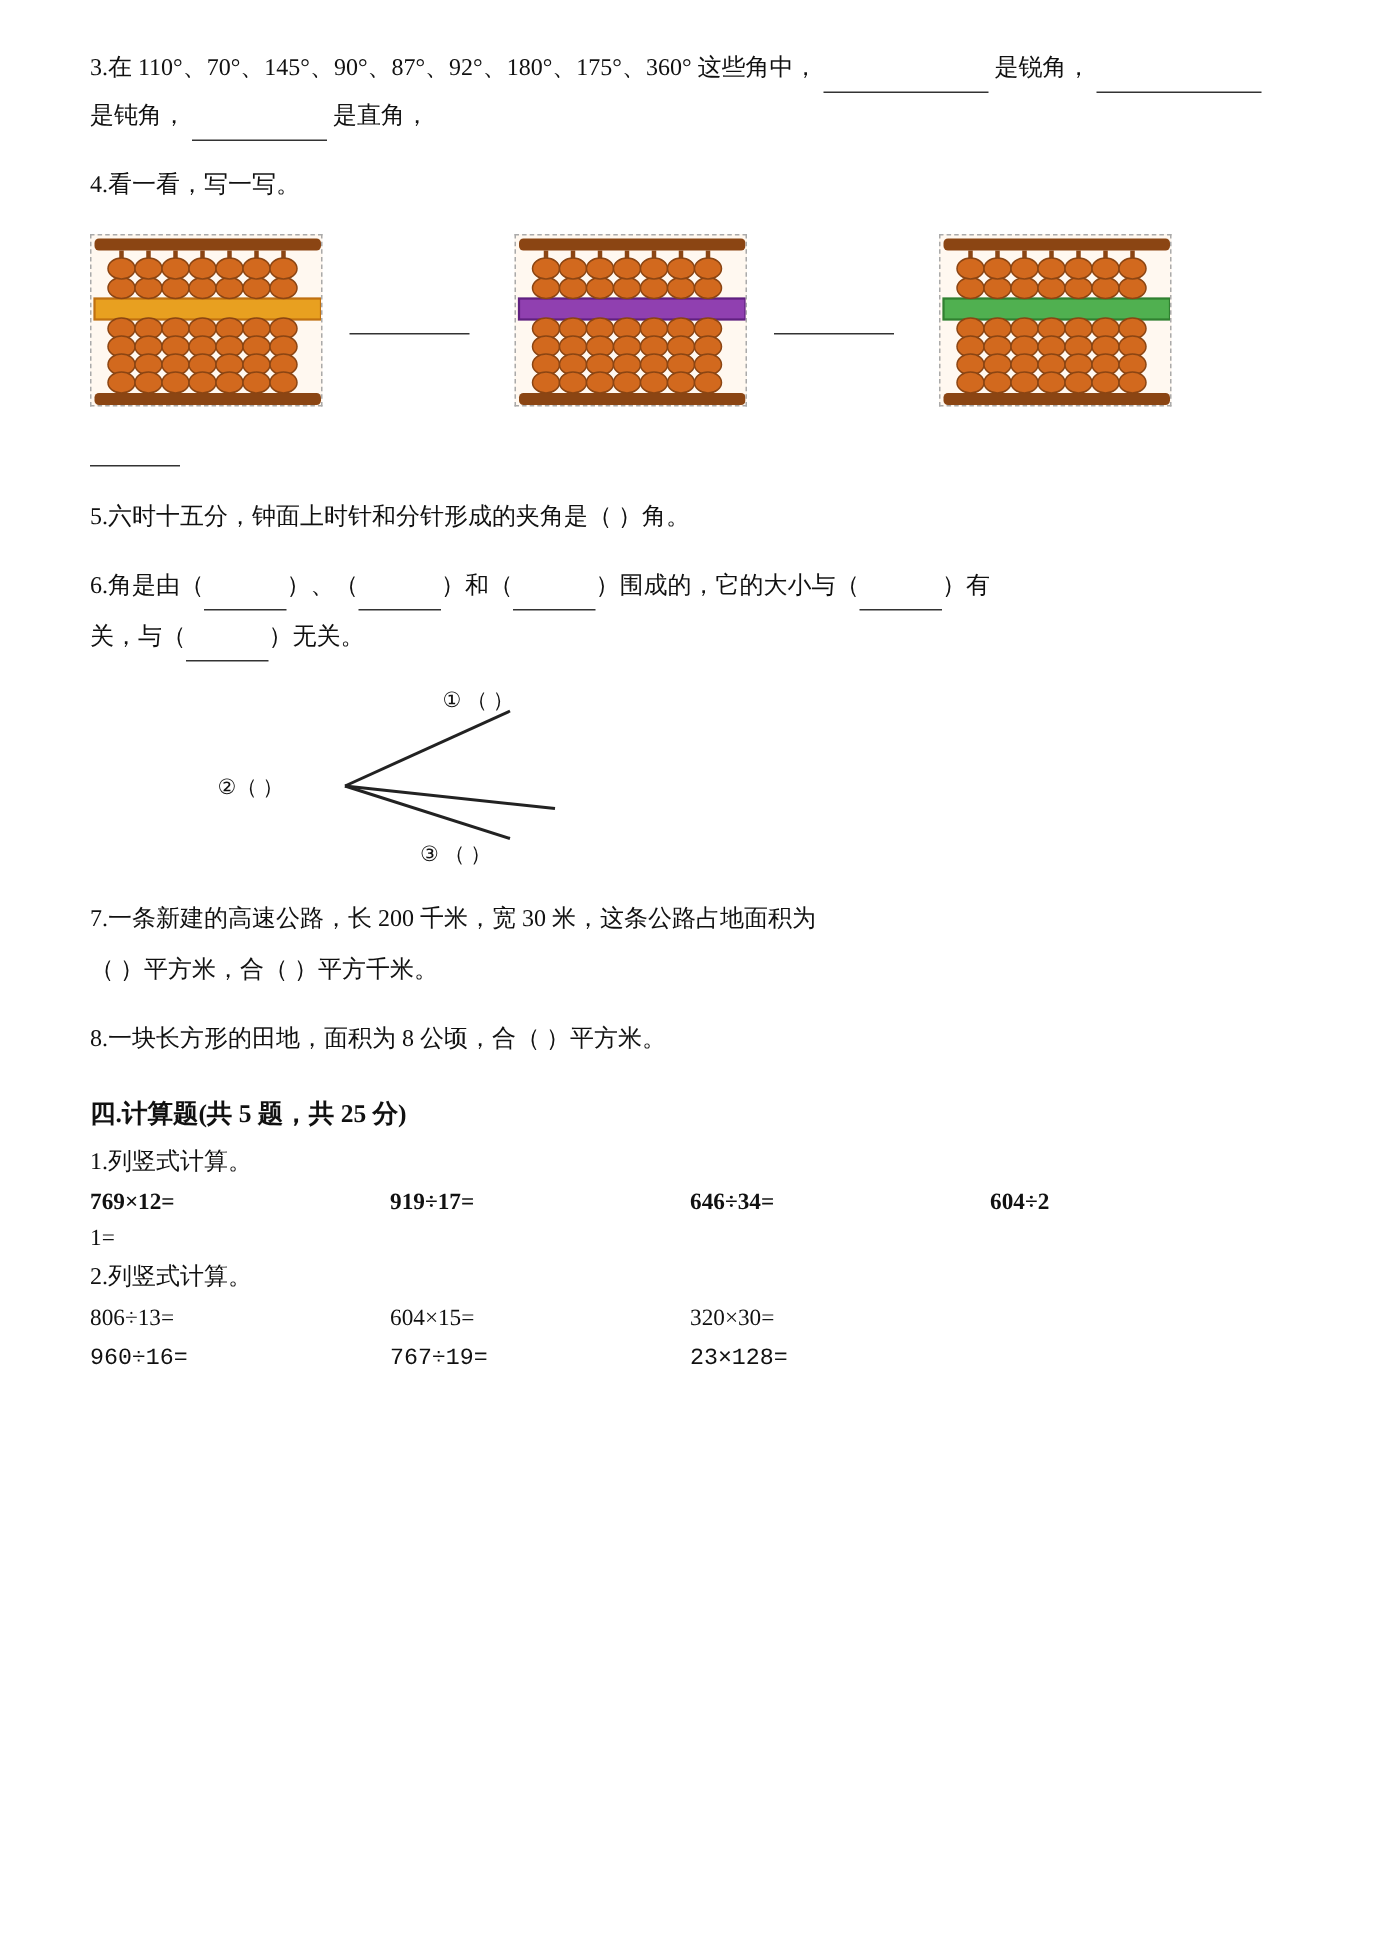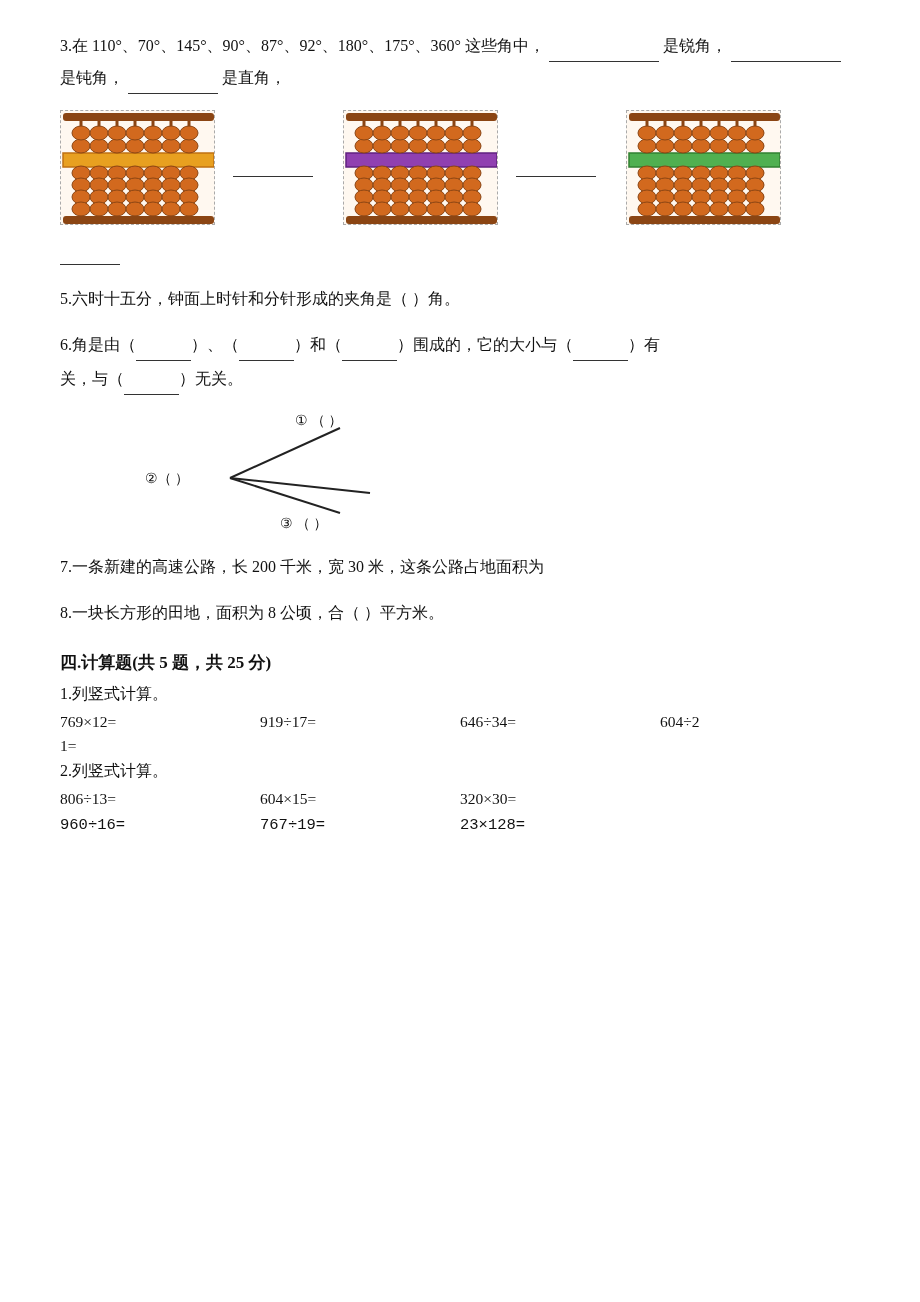--- a/index.html
+++ b/index.html
@@ -100,20 +100,23 @@
     <span class="blank blank-long"></span>
     <span>是锐角，</span>
     <span class="blank blank-long"></span>
     <span>是钝角，</span>
     <span class="blank blank-med"></span>
     <span>是直角，</span>
   </div>
 </div>
 
 <div class="question-block">
+  <div class="q-line">
+    <span>4.看一看，写一写。</span>
+  </div>
 
   <div class="abacus-row">
 
     <div class="abacus-item">
       <div class="abacus-img">
         <svg width="155" height="115" viewBox="0 0 155 115">
 
           <rect x="2" y="2" width="151" height="8" rx="3" fill="#8B4513"></rect>
           <rect x="2" y="105" width="151" height="8" rx="3" fill="#8B4513"></rect>
 
@@ -334,34 +337,37 @@
     <text x="5" y="70" font-family="SimSun,serif" font-size="14" fill="#111">②（  ）</text>
 
     <text x="140" y="115" font-family="SimSun,serif" font-size="14" fill="#111">③ （   ）</text>
   </svg>
 </div>
 
 <div class="question-block" style="margin-top:10px;">
   <div class="q-line">
     <span>7.一条新建的高速公路，长 200 千米，宽 30 米，这条公路占地面积为</span>
   </div>
+  <div class="q-line">
+    <span>（       ）平方米，合（       ）平方千米。</span>
+  </div>
 </div>
 
 <div class="question-block">
   <div class="q-line">
     <span>8.一块长方形的田地，面积为 8 公顷，合（       ）平方米。</span>
   </div>
 </div>
 
 <div style="margin-top: 22px;">
   <div class="section-title">四.计算题(共 5 题，共 25 分)</div>
 
   <div class="sub-q">1.列竖式计算。</div>
 
-  <div class="calc-row" style="margin-top:8px;">
+  <div class="calc-row" style="margin-top:8px;font-weight:bold;">
     <div class="calc-item">769×12=</div>
     <div class="calc-item">919÷17=</div>
     <div class="calc-item">646÷34=</div>
     <div class="calc-item">604÷2</div>
   </div>
   <div class="calc-row">
     <div class="calc-item">1=</div>
     <div class="calc-item"></div>
     <div class="calc-item"></div>
     <div class="calc-item"></div>

